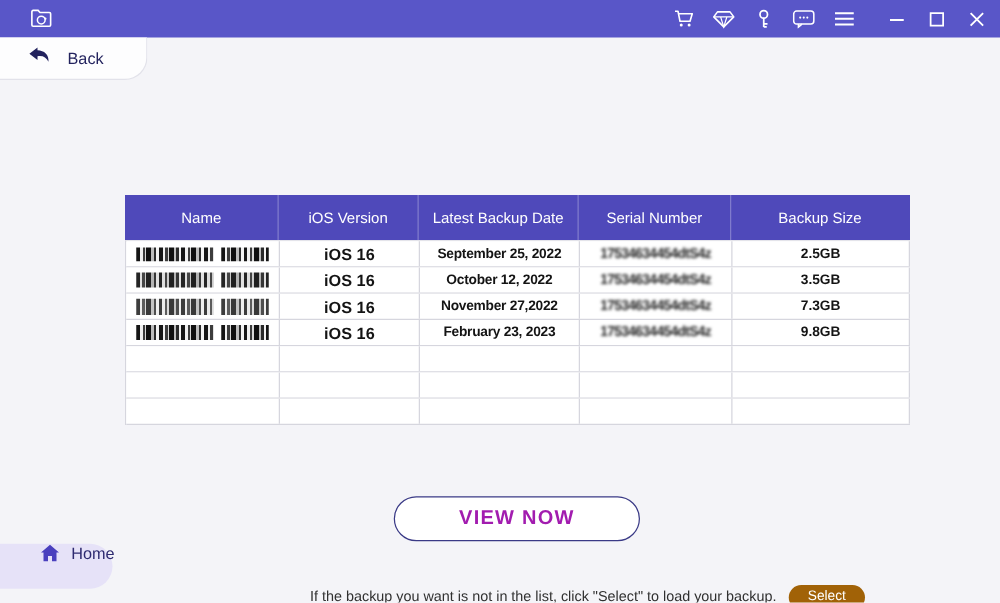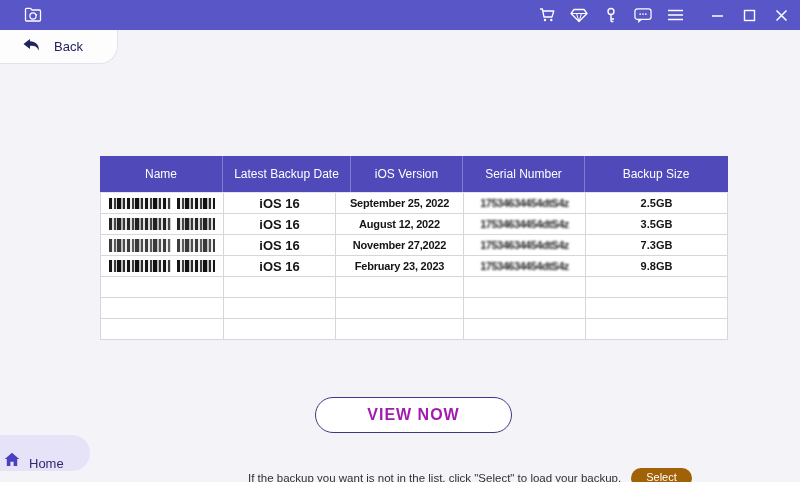--- a/index.html
+++ b/index.html
@@ -80,21 +80,21 @@
     background:#fff; border:1.5px solid #3a3a86; border-radius:18px;
     display:flex; align-items:center; justify-content:center;
     font-size:16px; font-weight:700; color:#a21caf; letter-spacing:1px;
     cursor:pointer;
   }
 
   
   .home-pill {
     position:absolute; left:0; top:435px; width:90px; height:36px;
     background:#e6e2f8; border-radius:0 18px 18px 0;
-    display:flex; align-items:flex-end; gap:9px; padding-left:4px;
+    display:flex; align-items:flex-start; gap:9px; padding-left:32px;
     cursor:pointer;
   }
   .home-pill .home-label { font-size:13px; color:#2e2a70; }
   .hint-row {
     position:absolute; left:248px; top:468px; height:20px;
     display:flex; align-items:center; gap:10px; white-space:nowrap;
   }
   .hint-text { font-size:11.5px; color:#303030; }
   .select-btn {
     background:#a16207; color:#fff; font-size:11px;
@@ -173,22 +173,22 @@
     <svg width="18" height="14" viewBox="0 0 18 14">
       <path d="M8 1 L1.5 6 L8 11 V8 c4.5-.6 6.8.8 8.8 4.4 .5-5.8-3.4-9-8.8-9.2 z" fill="#23235e"></path>
     </svg>
   </span>
   <span class="back-label">Back</span>
 </div>
 
 <div class="table-wrap">
   <div class="trow thead">
     <div class="tcell c0">Name</div>
+    <div class="tcell c1">iOS Version</div>
     <div class="tcell c2">Latest Backup Date</div>
-    <div class="tcell c1">iOS Version</div>
     <div class="tcell c3">Serial Number</div>
     <div class="tcell c4">Backup Size</div>
   </div>
 
   <div class="table-body">
 
     <div class="trow tbody-row r1">
       <div class="tcell c0">
         <span class="redacted-name">
             <span class="bars bars-a"></span>
@@ -213,21 +213,21 @@
       <div class="tcell c0">
         <span class="redacted-name">
             <span class="bars bars-a"></span>
             <span class="bars bars-b"></span>
           </span>
       </div>
       <div class="tcell c1">
           <span class="ios-ver">iOS 16</span>
         </div>
       <div class="tcell c2">
-          <span class="bk-date">August 12, 2022</span>
+          <span class="bk-date">October 12, 2022</span>
         </div>
       <div class="tcell c3">
           <span class="serial-blur">17534634454dtS4z</span>
         </div>
       <div class="tcell c4">
           <span class="bk-size">3.5GB</span>
         </div>
     </div>
 
     <div class="trow tbody-row r3">

